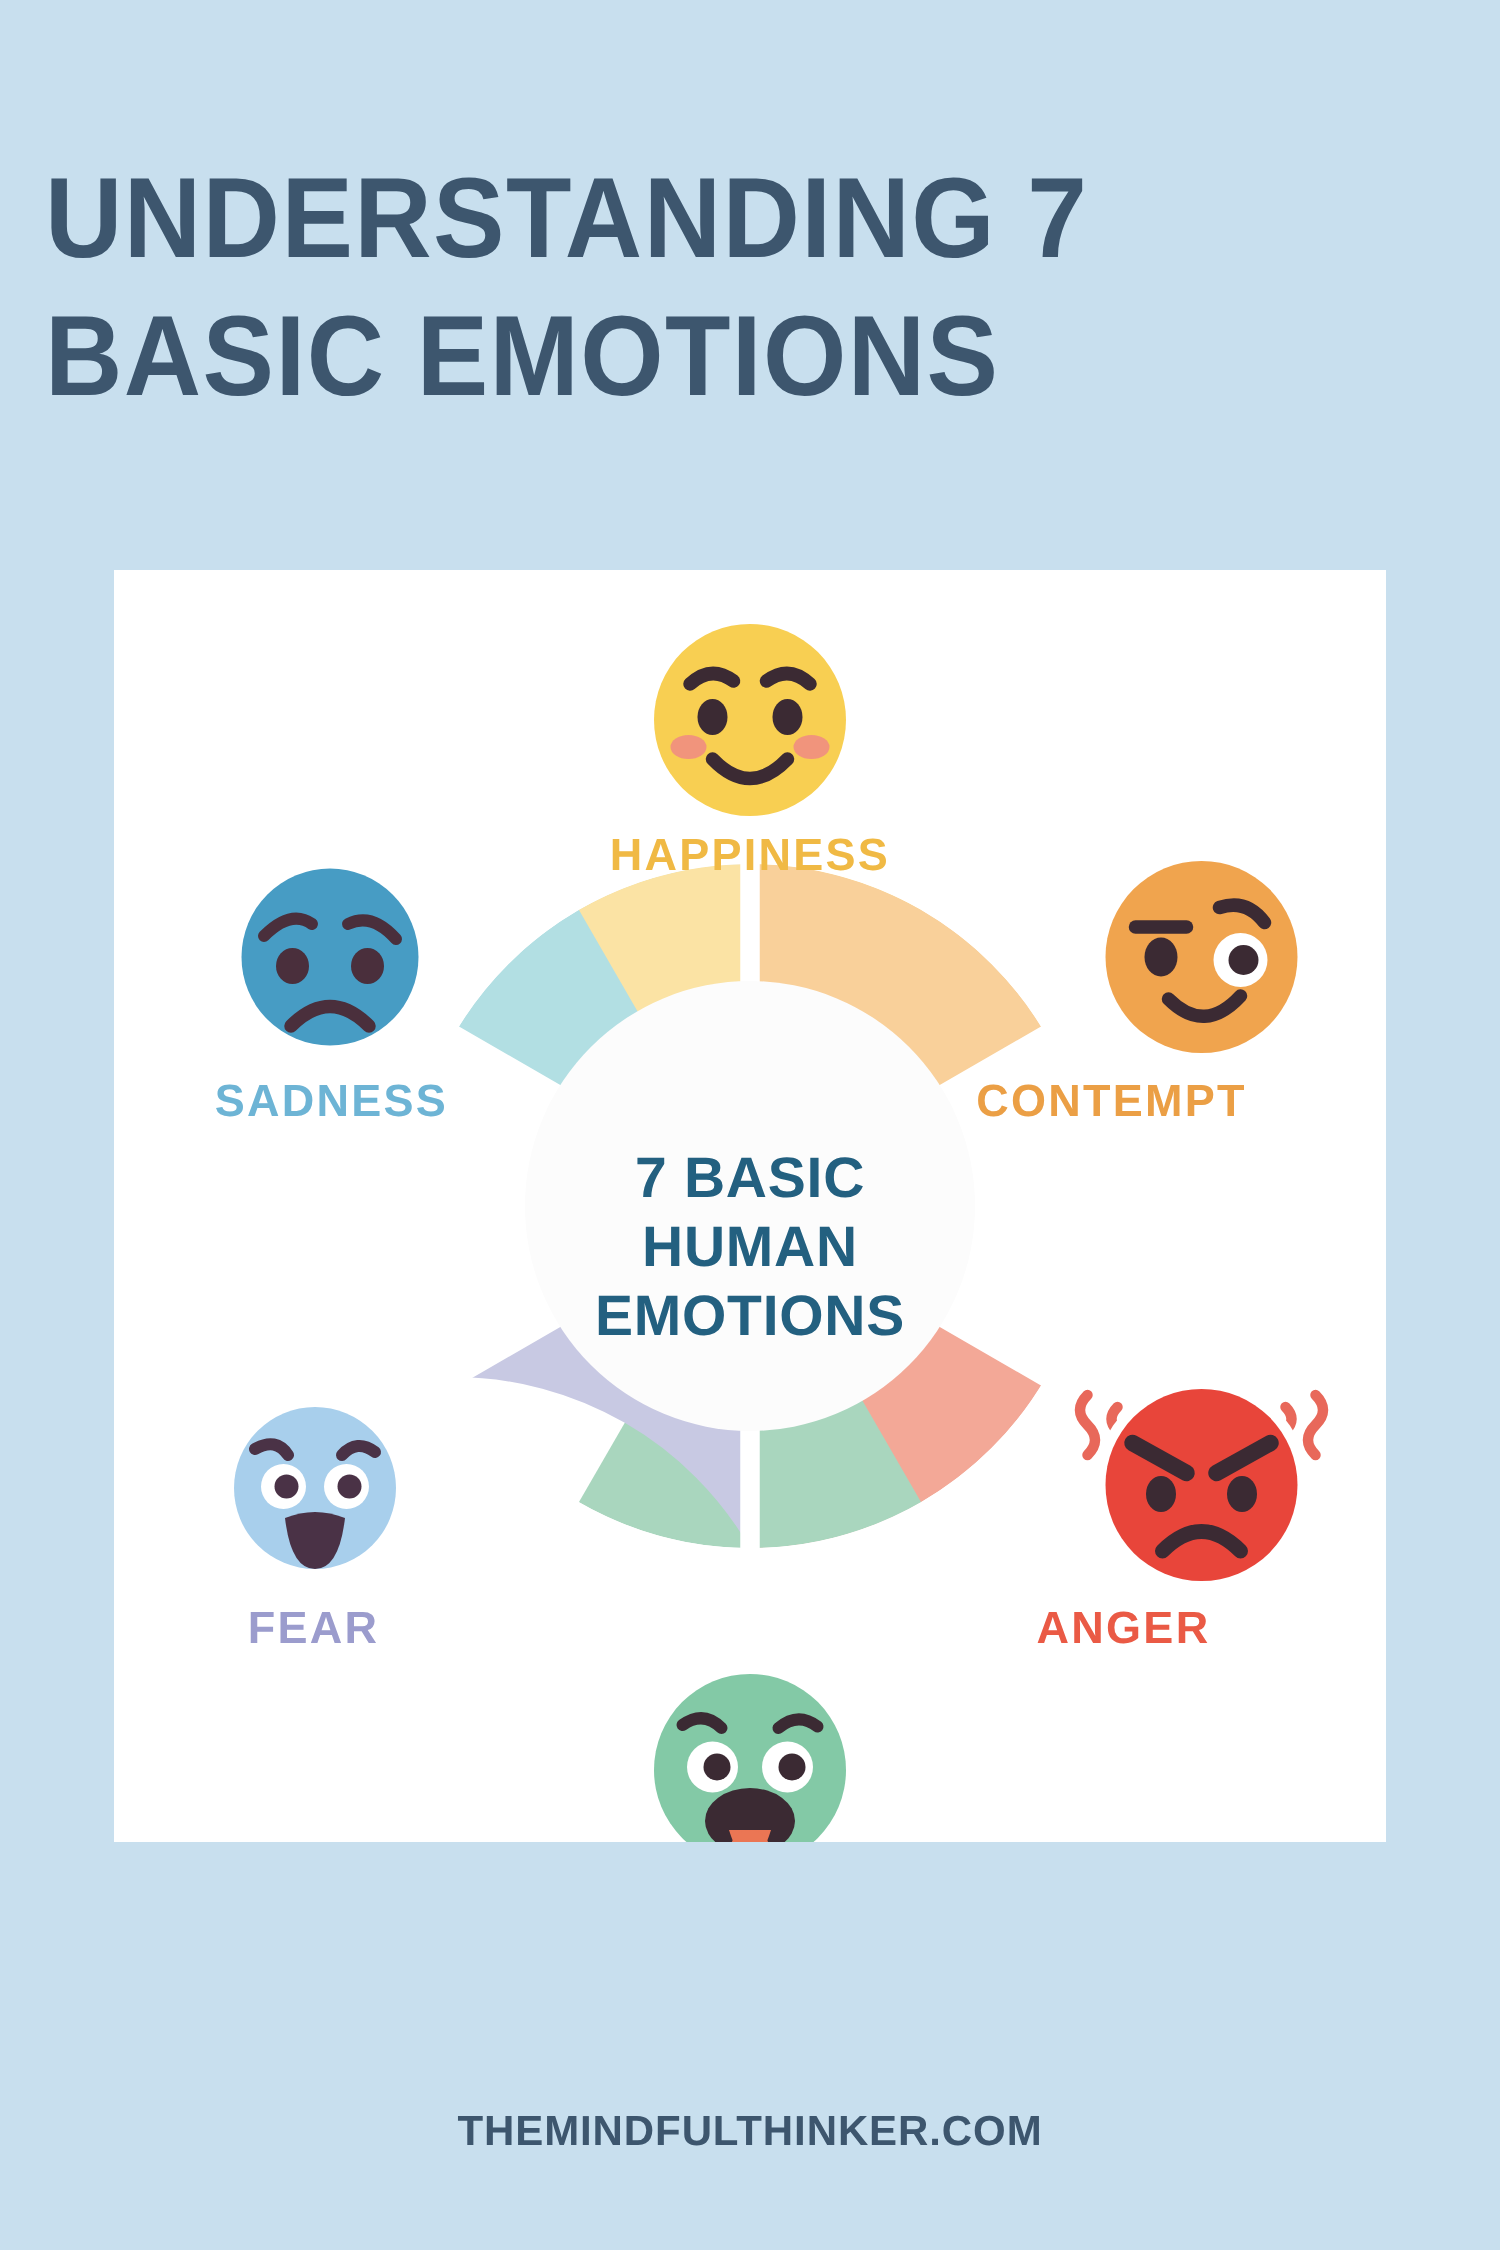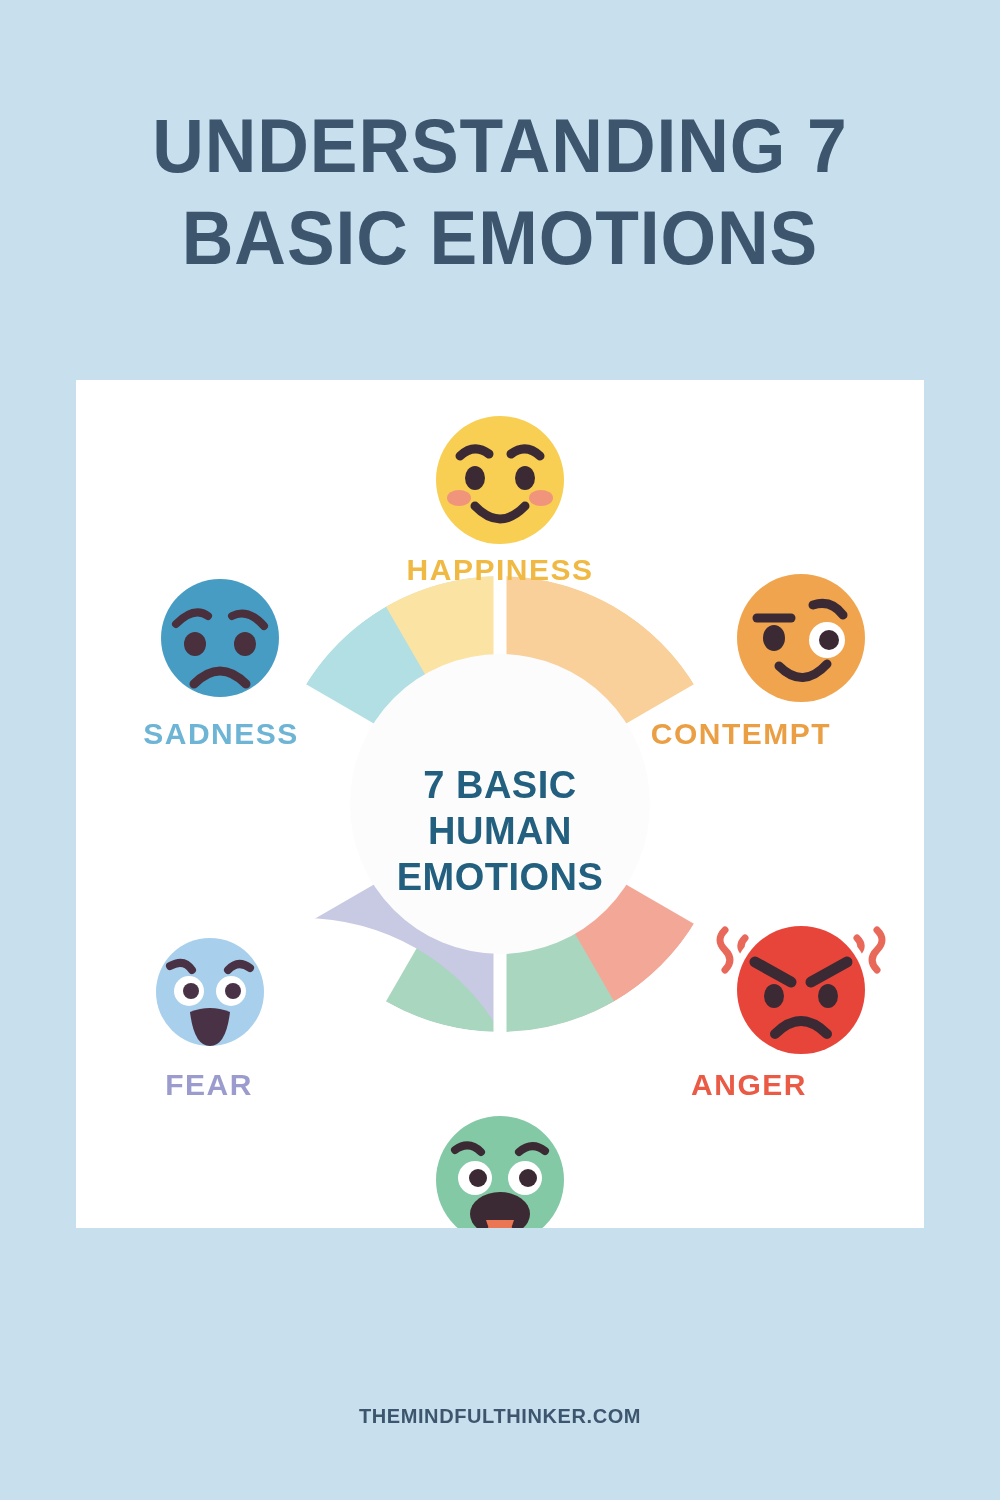--- a/index.html
+++ b/index.html
@@ -12,21 +12,20 @@
   .page {
     position:relative;
     width:1000px; height:1500px;
     background:#c8dfee;
   }
 
   
   .title-block {
     position:absolute;
     top:100px; left:0; width:1000px;
-    text-align:center;
   }
   .title-line {
     display:block;
     font-family:"Liberation Sans", sans-serif;
     font-weight:bold;
     font-size:76px;
     line-height:92px;
     letter-spacing:1px;
     color:#3d566e;
     transform:scaleX(0.94);
@@ -54,21 +53,21 @@
     fill:#236080;
   }
 
   
   .footer {
     position:absolute;
     left:0; top:1405px; width:1000px;
     text-align:center;
     font-family:"Liberation Sans", sans-serif;
     font-weight:bold;
-    font-size:20px;
+    font-size:28px;
     letter-spacing:0.6px;
     color:#3d566e;
   }
 </style>
 </head>
 <body style="background: rgb(200, 223, 238);">
 
 <div class="page">
 
   <div class="title-block">

